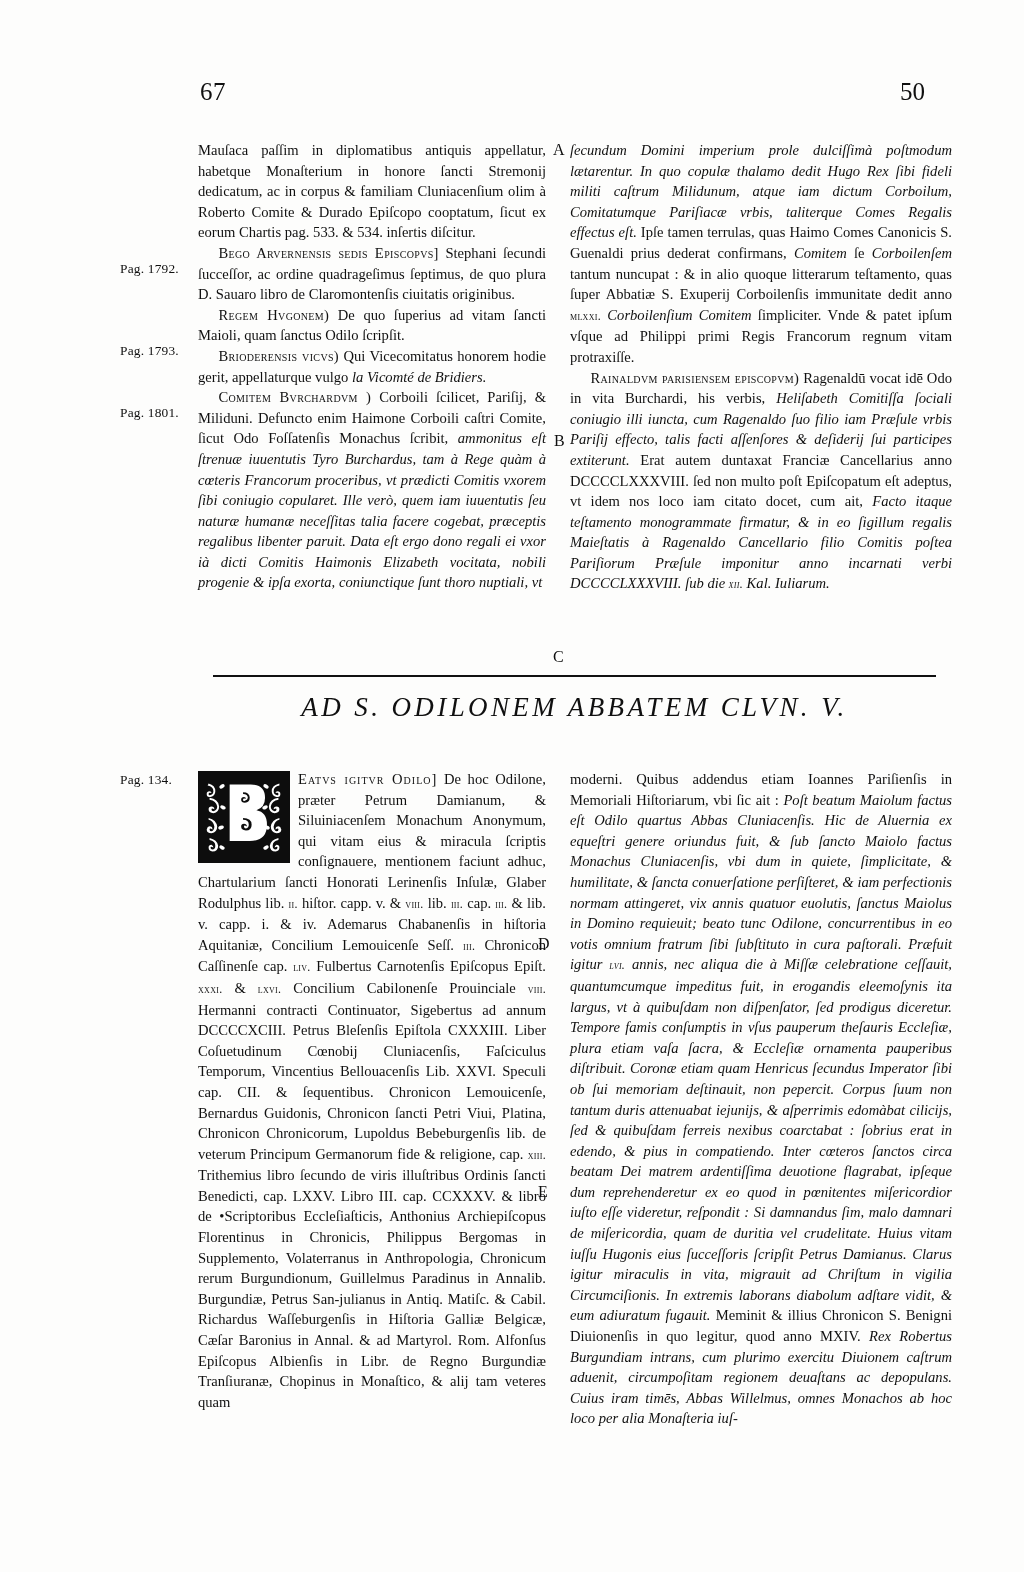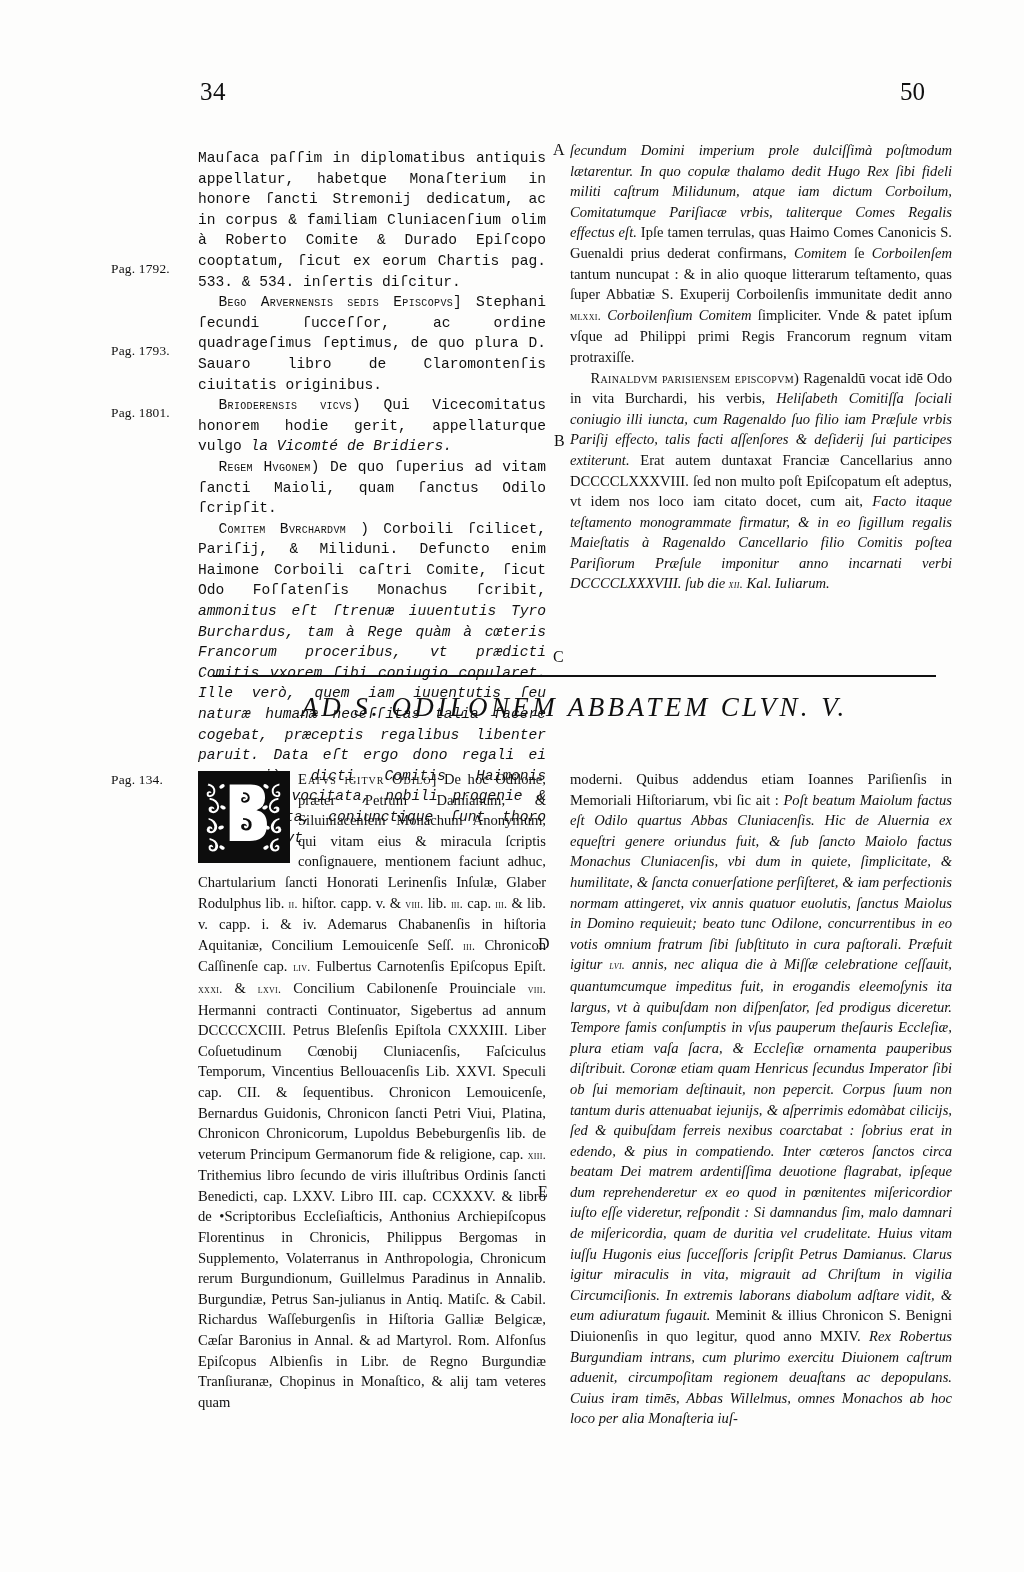--- a/index.html
+++ b/index.html
@@ -71,27 +71,27 @@
   .sc {
     font-variant: small-caps;
     letter-spacing: 0.35px;
   }
   .smallcapnum {
     font-size: 0.82em;
     letter-spacing: 0.3px;
   }
 
   
-  #notes-col-left  { left: 198px; top: 148px; width: 348px; font-family: Liberation Mono, monospace; }
+  #notes-col-left  { left: 198px; top: 140px; width: 348px; }
   #notes-col-right { left: 570px; top: 140px; width: 382px; }
 
   
   .marginalia {
     position: absolute;
-    left: 111px;
+    left: 120px;
     width: 82px;
     font-size: 13.4px;
     text-align: left;
     letter-spacing: 0.2px;
   }
 
   
   .mark-letter {
     position: absolute;
     font-size: 16px;
@@ -153,45 +153,45 @@
     letter-spacing: 1px;
     margin-top: 28px;
   }
 </style>
 </head>
 <body>
 
 <div class="page">
 
   <div class="running-head">
-    <div class="folio-left">34</div>
+    <div class="folio-left">67</div>
     <div class="folio-right">50</div>
   </div>
 
   <div class="marginalia" style="top:261px">Pag. 1792.</div>
   <div class="marginalia" style="top:343px">Pag. 1793.</div>
   <div class="marginalia" style="top:405px">Pag. 1801.</div>
   <div class="marginalia" style="top:772px">Pag. 134.</div>
 
   <div class="mark-letter" style="left:553px; top:141px">A</div>
   <div class="mark-letter" style="left:554px; top:432px">B</div>
   <div class="mark-letter" style="left:553px; top:648px">C</div>
   <div class="mark-letter" style="left:538px; top:935px">D</div>
   <div class="mark-letter" style="left:538px; top:1183px">E</div>
 
   <div class="col" id="notes-col-left">
     <p>Mauſaca paſſim in diplomatibus antiquis appellatur, habetque Monaſterium in honore ſancti Stremonij dedicatum, ac in corpus &amp; familiam Cluniacenſium olim à Roberto Comite &amp; Durado Epiſcopo cooptatum, ſicut ex eorum Chartis pag. 533. &amp; 534. inſertis diſcitur.</p>
     <p class="indent">
       <span class="sc">Bego Arvernensis sedis Episcopvs]</span><span> Stephani ſecundi ſucceſſor, ac ordine quadrageſimus ſeptimus, de quo plura D. Sauaro libro de Claromontenſis ciuitatis originibus.</span>
     </p>
     <p class="indent">
+      <span class="sc">Regem Hvgonem)</span><span> De quo ſuperius ad vitam ſancti Maioli, quam ſanctus Odilo ſcripſit.</span>
+    </p>
+    <p class="indent">
       <span class="sc">Brioderensis vicvs)</span><span> Qui Vicecomitatus honorem hodie gerit, appellaturque vulgo </span><span class="ital">la Vicomté de Bridiers.</span>
-    </p>
-    <p class="indent">
-      <span class="sc">Regem Hvgonem)</span><span> De quo ſuperius ad vitam ſancti Maioli, quam ſanctus Odilo ſcripſit.</span>
     </p>
     <p class="indent">
       <span class="sc">Comitem  Bvrchardvm )</span><span> Corboili ſcilicet, Pariſij, &amp; Miliduni. Defuncto enim Haimone Corboili caſtri Comite, ſicut Odo Foſſatenſis Monachus ſcribit, </span><span class="ital">ammonitus eſt ſtrenuæ iuuentutis Tyro Burchardus, tam à Rege quàm à cœteris Francorum proceribus, vt prædicti Comitis vxorem ſibi coniugio copularet. Ille verò, quem iam iuuentutis ſeu naturæ humanæ neceſſitas talia facere cogebat, præceptis regalibus libenter paruit. Data eſt ergo dono regali ei vxor ià dicti Comitis Haimonis Elizabeth vocitata, nobili progenie &amp; ipſa exorta, coniunctique ſunt thoro nuptiali, vt</span>
     </p>
   </div>
 
   <div class="col" id="notes-col-right">
     <p>
       <span class="ital">ſecundum Domini imperium prole dulciſſimà poſtmodum lætarentur. In quo copulæ thalamo dedit Hugo Rex ſibi fideli militi caſtrum Milidunum, atque iam dictum Corboilum, Comitatumque Pariſiacæ vrbis, taliterque Comes Regalis effectus eſt.</span><span> Ipſe tamen terrulas, quas Haimo Comes Canonicis S. Guenaldi prius dederat confirmans, </span><span class="ital">Comitem</span><span> ſe </span><span class="ital">Corboilenſem</span><span> tantum nuncupat : &amp; in alio quoque litterarum teſtamento, quas ſuper Abbatiæ S. Exuperij Corboilenſis immunitate dedit anno </span><span class="smallcapnum sc">mlxxi.</span><span class="ital"> Corboilenſium Comitem</span><span> ſimpliciter. Vnde &amp; patet  ipſum vſque ad Philippi primi Regis Francorum regnum vitam protraxiſſe.</span>
     </p>

